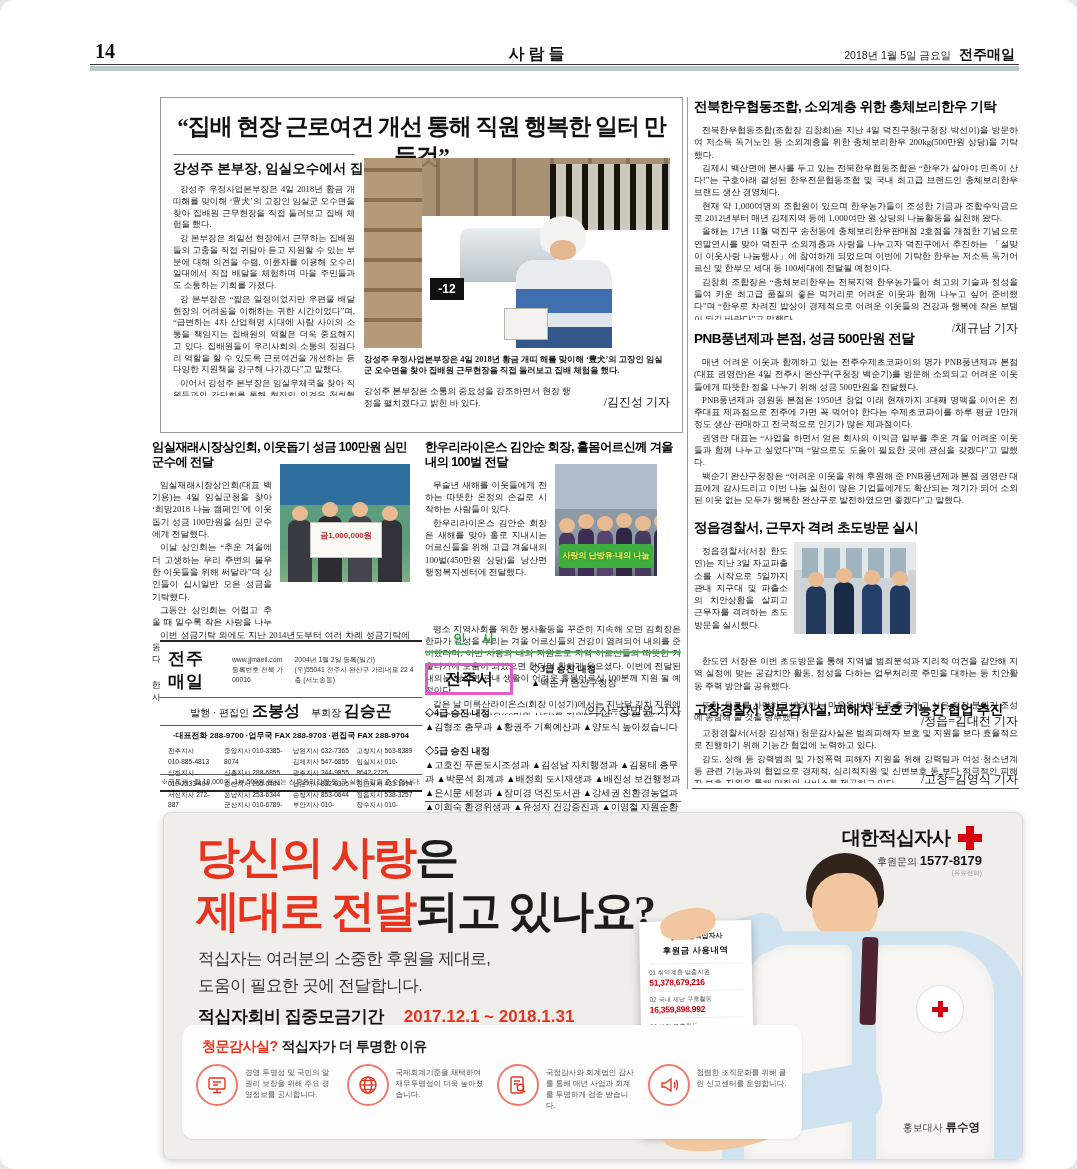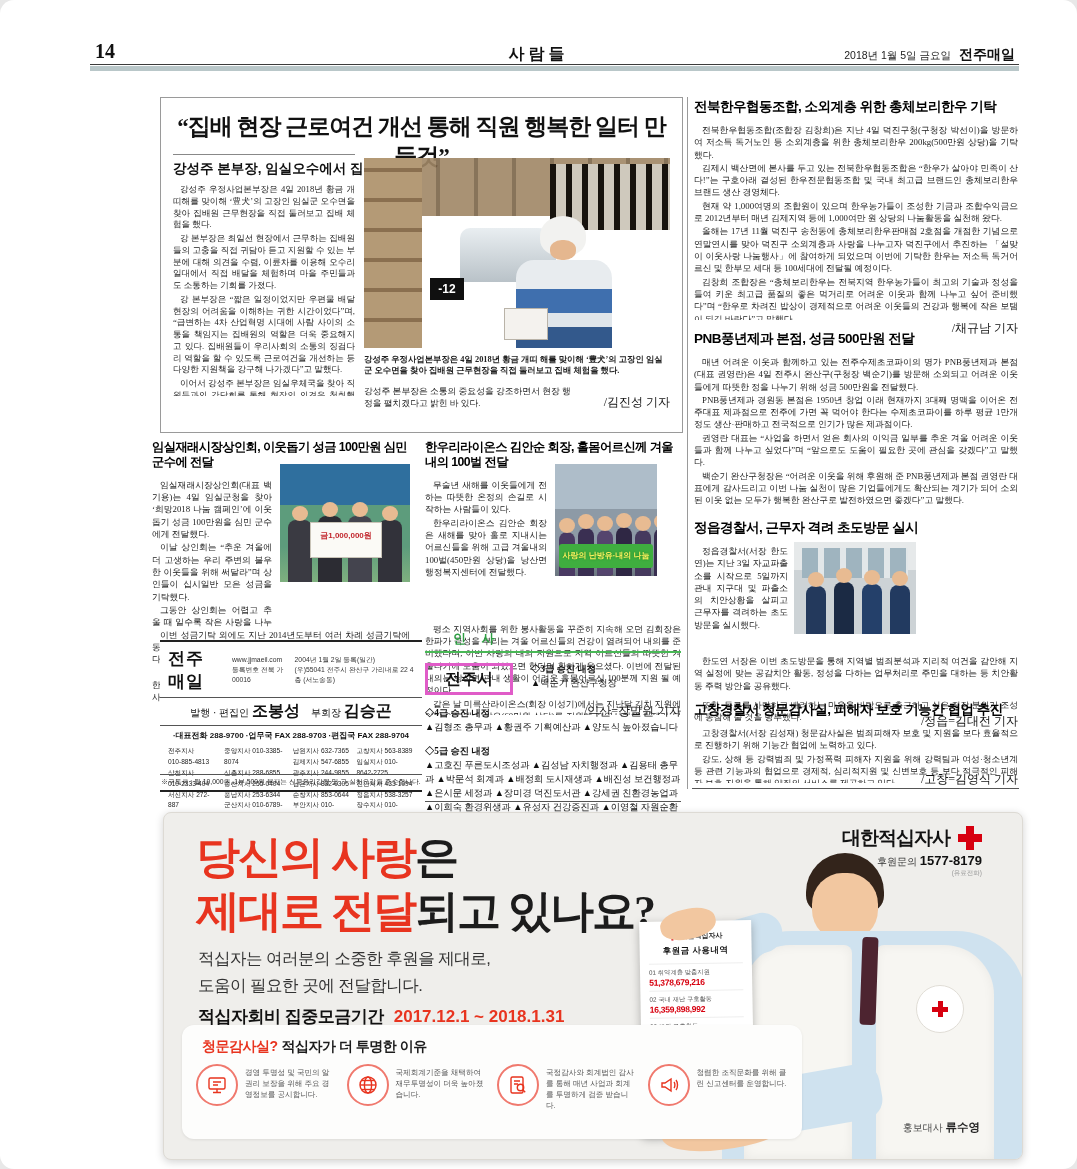--- a/index.html
+++ b/index.html
@@ -80,21 +80,21 @@
   .mh-phones{font:bold 8px "Liberation Sans",sans-serif;text-align:center;}
   .mh-branch{font:6.6px/1.65 "Liberation Sans",sans-serif;color:#222;}
   .mh-note{border-top:1px solid #555;font:6.8px/1.6 "Liberation Sans",sans-serif;text-align:center;color:#222;}
   
   .ad-card{background:#efeeeb;border:1px solid #dddad4;border-radius:8px;box-shadow:0 2px 8px rgba(0,0,0,.18);overflow:hidden;}
   .ad-h1{font:bold 44px/1.22 "Liberation Serif",serif;letter-spacing:-2px;}
   .ad-red{color:#e8341f;}
   .ad-black{color:#1c1c1c;}
   .ad-sub{font:16.5px/1.65 "Liberation Sans",sans-serif;color:#333;letter-spacing:-0.5px;}
   .ad-period-label{font:bold 17px "Liberation Sans",sans-serif;color:#111;letter-spacing:-0.5px;}
-  .ad-period-dates{font:bold 17px "Liberation Sans",sans-serif;color:#e8341f;margin-left:6px;}
+  .ad-period-dates{font:bold 17px "Liberation Sans",sans-serif;color:#e8341f;margin-left:16px;}
   .white-panel{background:#fdfdfc;border-radius:12px;box-shadow:0 1px 3px rgba(0,0,0,.08);}
   .wp-title{font:bold 14px "Liberation Sans",sans-serif;letter-spacing:-0.5px;}
   .wp-items{display:flex;gap:10px;padding:0 14px;}
   .wp-item{display:flex;align-items:flex-start;gap:7px;flex:1;}
   .icon-circle{flex:0 0 38px;width:38px;height:38px;border-radius:50%;border:2px solid #f0796e;
       display:flex;align-items:center;justify-content:center;background:#fff;}
   .wp-text{font:7.6px/1.45 "Liberation Sans",sans-serif;color:#555;padding-top:3px;}
   
   .rc-row{display:flex;align-items:center;justify-content:flex-end;gap:8px;}
   .rc-name{font:bold 19px "Liberation Sans",sans-serif;letter-spacing:-1px;color:#111;}

